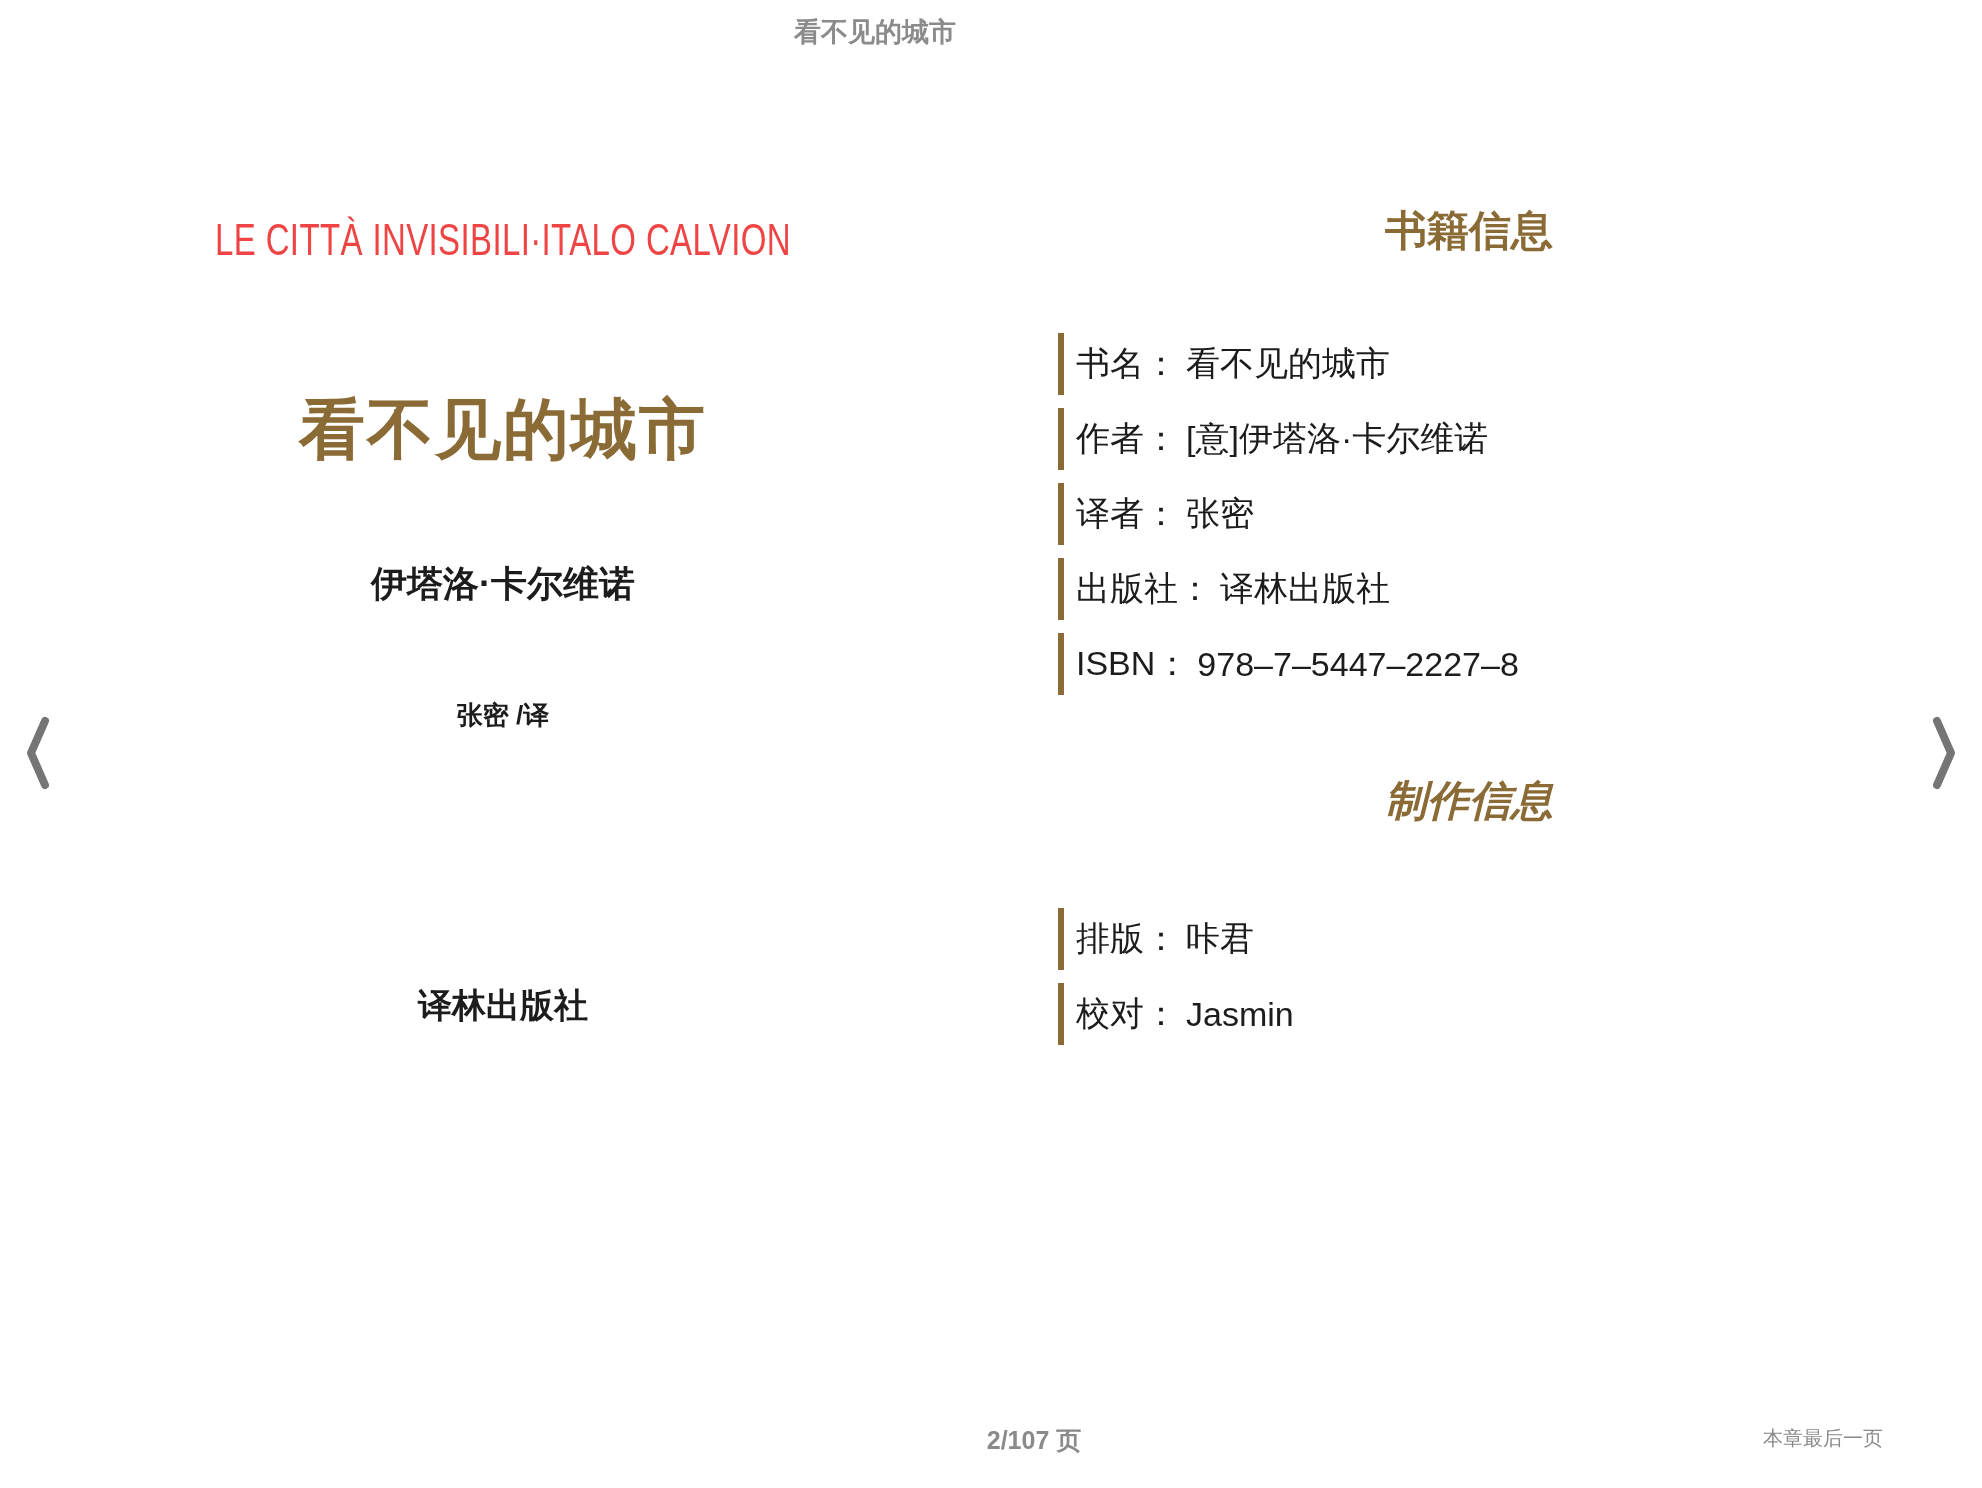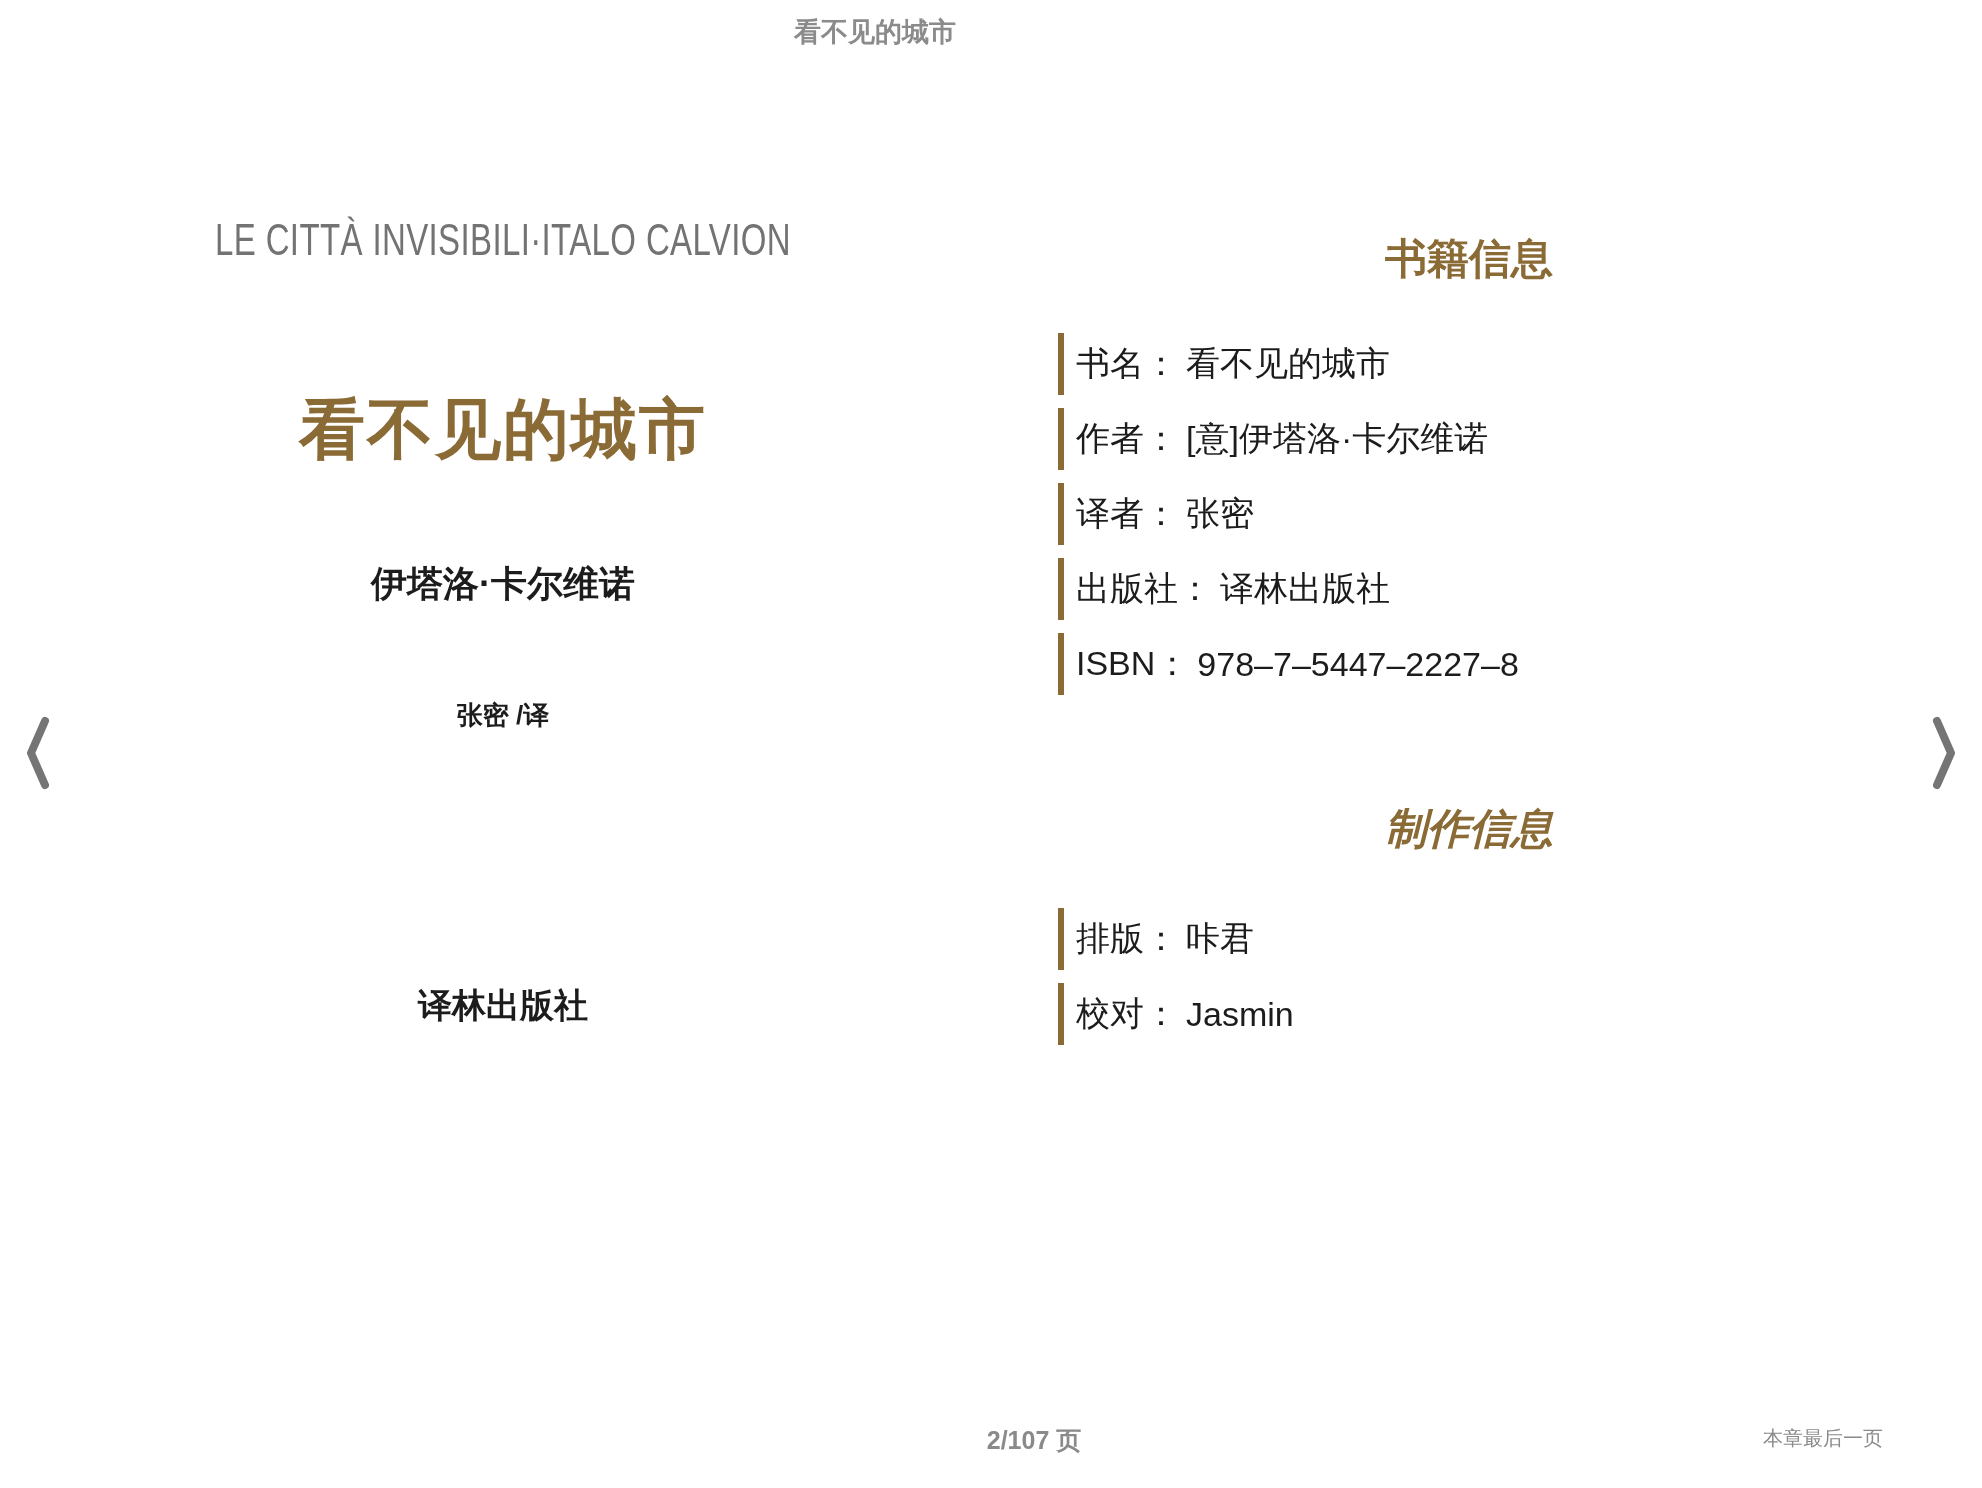--- a/index.html
+++ b/index.html
@@ -25,33 +25,33 @@
     position:absolute; top:708px; width:60px; height:90px;
     display:flex; align-items:center; justify-content:center;
     cursor:pointer;
   }
   .nav-prev { left:8px; }
   .nav-next { left:1914px; }
 
   
   .cover { position:absolute; left:0; top:0; width:1006px; height:1488px; text-align:center; }
   .cover-line { position:absolute; left:0; width:100%; line-height:1; white-space:nowrap; }
-  .series-title { top:218px; font-size:44px; color:#737373; }
+  .series-title { top:218px; font-size:44px; color:#ef4444; }
   .series-title .squeeze { display:inline-block; transform:scaleX(0.75); letter-spacing:0.5px; }
   .book-title { top:396px; font-size:66px; font-weight:bold; color:#8a6a35; letter-spacing:2px; }
   .cover-author { top:566px; font-size:36px; font-weight:bold; }
   .cover-translator { top:702px; font-size:26px; font-weight:bold; }
   .cover-publisher { top:988px; font-size:34px; font-weight:bold; }
 
   
   .right-col { position:absolute; left:1058px; top:0; width:822px; height:1488px; }
   .section-heading {
     position:absolute; left:0; width:100%;
     text-align:center; font-size:42px; font-weight:bold;
-    color:#8a6a35; line-height:1; white-space:nowrap;margin-top:28px;
+    color:#8a6a35; line-height:1; white-space:nowrap;
   }
   .heading-book { top:210px; }
   .heading-production { top:780px;font-style:italic; }
 
   .info-item {
     position:absolute; left:0;
     border-left:6px solid #8a6a35;
     padding-left:12px;
     height:62px;
     display:flex; align-items:center;

